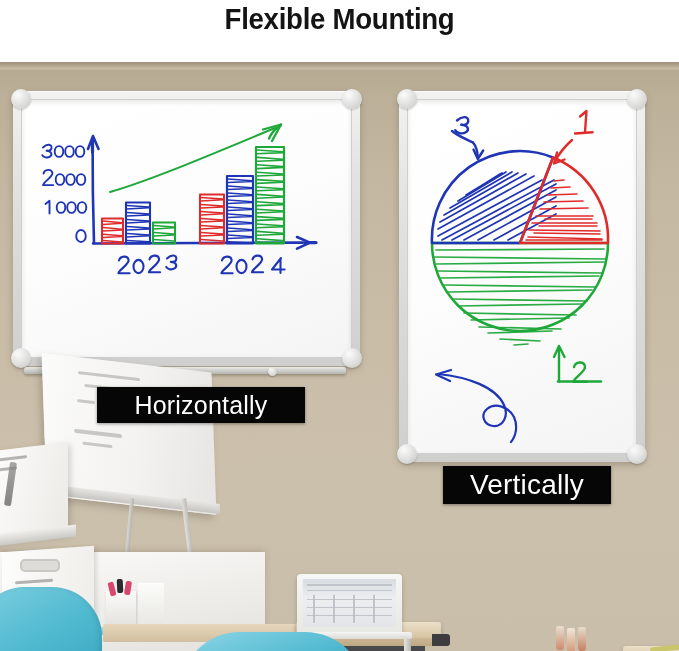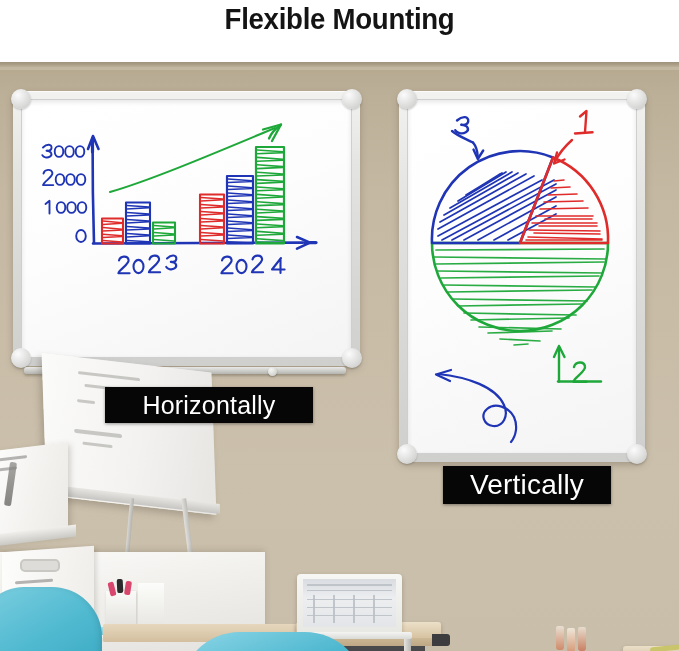--- a/index.html
+++ b/index.html
@@ -96,21 +96,21 @@
   .badge{
     position:absolute;
     background:#060606;
     color:#ffffff;
     font-family:"Liberation Sans",sans-serif;
     font-weight:normal;
     display:flex;align-items:center;justify-content:center;
     letter-spacing:.2px;
     box-shadow:0 1px 3px rgba(0,0,0,.4);
   }
-  #badge-horizontal{left:105px;top:325px;width:208px;height:36px;font-size:25px;}
+  #badge-horizontal{left:97px;top:325px;width:208px;height:36px;font-size:25px;}
   #badge-vertical{left:443px;top:404px;width:168px;height:38px;font-size:28px;}
 
   
   
   #easel-panel{
     position:absolute;left:44px;top:301px;width:170px;height:142px;
     background:linear-gradient(100deg,#fbfbfa 0%,#f3f2f0 55%,#e6e5e2 100%);
     transform:skewY(8.5deg) rotate(-2deg);
     box-shadow:-3px 4px 7px rgba(80,72,58,.28);
   }

